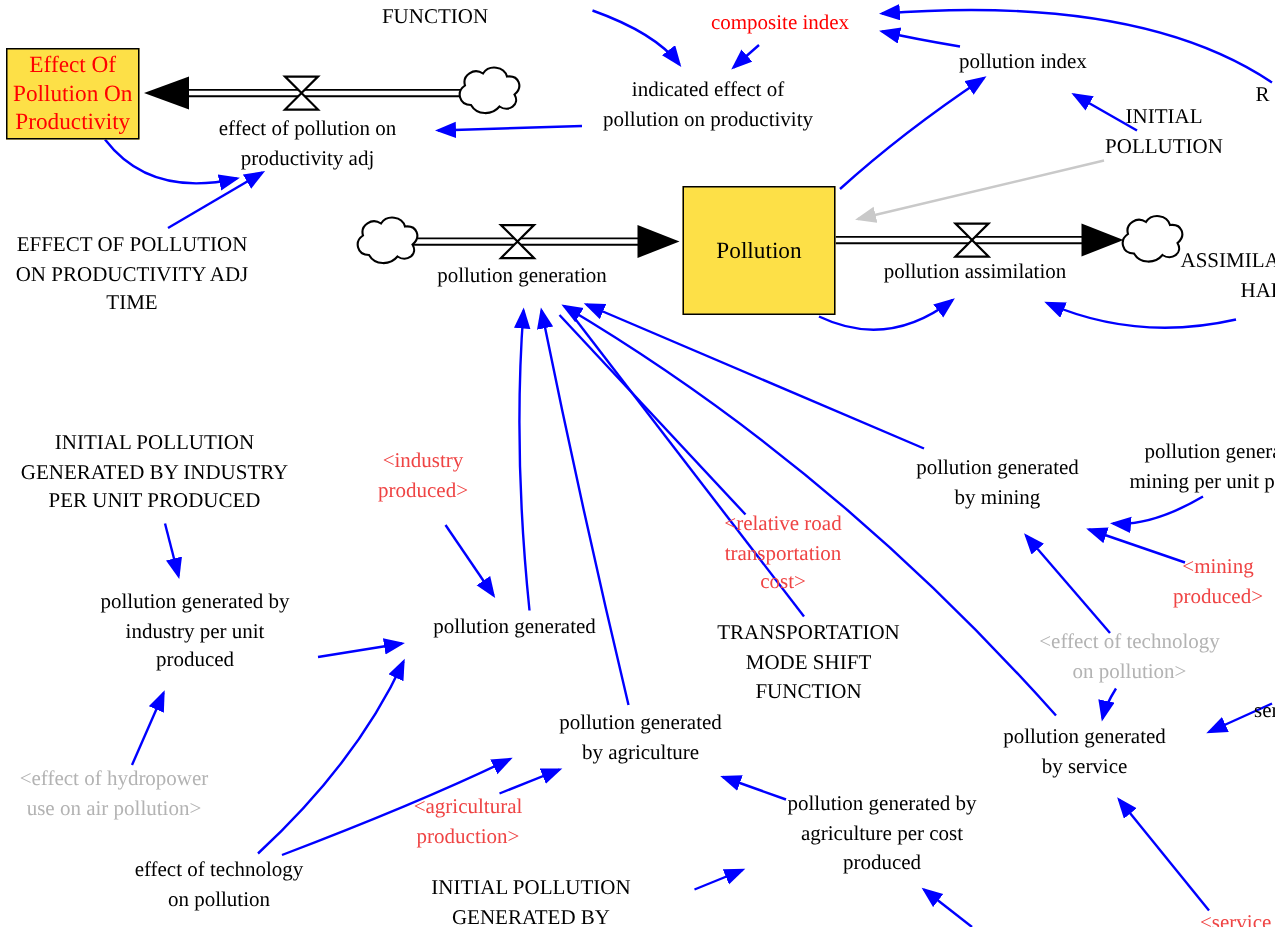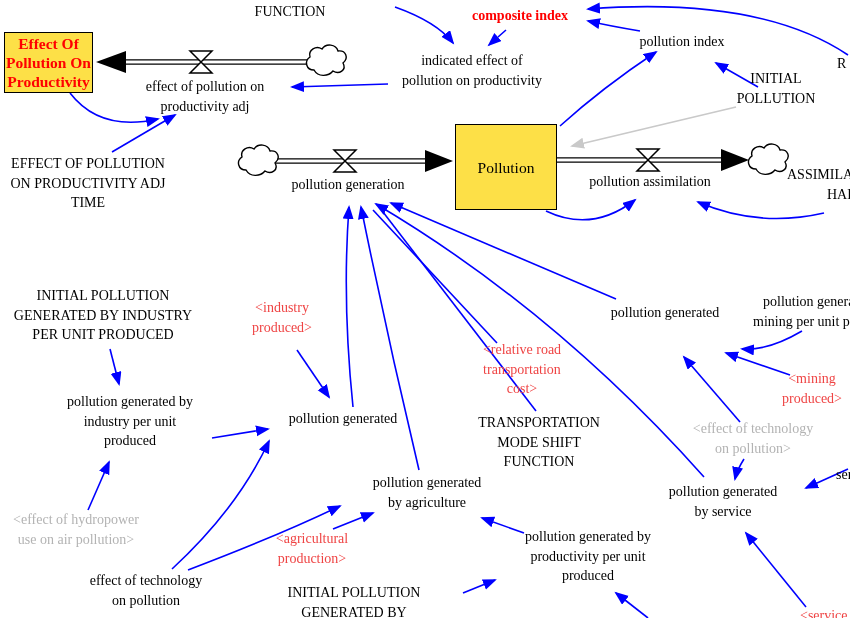--- a/index.html
+++ b/index.html
@@ -2,21 +2,21 @@
 <html><head>
 <meta charset="utf-8">
 <style>
   html,body{margin:0;padding:0;}
   body{width:850px;height:618px;overflow:hidden;position:relative;background:#fff;
        font-family:"Liberation Serif", serif;}
   #wires{position:absolute;left:0;top:0;z-index:1;}
   .lb{position:absolute;text-align:center;font-size:14px;line-height:19.5px;color:#000;z-index:2;white-space:nowrap;}
   .lb span{display:block;}
   .blue{color:#ef4444;}
-  .red{color:#ff0000;font-weight:bold;}
+  .red{color:#ff0000;}
   .gray{color:#b3b3b3;}
   .leftal{text-align:left;}
   .stock{position:absolute;z-index:2;background:#fde047;border:1.5px solid #000;
          display:flex;align-items:center;justify-content:center;text-align:center;
          font-size:15.5px;line-height:19px;}
 </style>
 </head>
 <body>
 
 <svg id="wires" width="850" height="618" viewBox="0 0 850 618">
@@ -202,26 +202,27 @@
   <span>production&gt;</span>
 </div>
 
 <div class="lb" style="left:264px;top:583px;width:180px;">
   <span>INITIAL POLLUTION</span>
   <span>GENERATED BY</span>
 </div>
 
 <div class="lb" style="left:498px;top:527px;width:180px;">
   <span>pollution generated by</span>
-  <span>productivity per unit</span>
+  <span>agriculture per cost</span>
   <span>produced</span>
 </div>
 
 <div class="lb" style="left:585px;top:303px;width:160px;">
   <span>pollution generated</span>
+  <span>by mining</span>
 </div>
 
 <div class="lb leftal" style="left:763px;top:292px;width:200px;">
   <span>pollution generated by</span>
   <span style="margin-left:-10px;">mining per unit produced</span>
 </div>
 
 <div class="lb blue" style="left:752px;top:369px;width:120px;">
   <span>&lt;mining</span>
   <span>produced&gt;</span>

